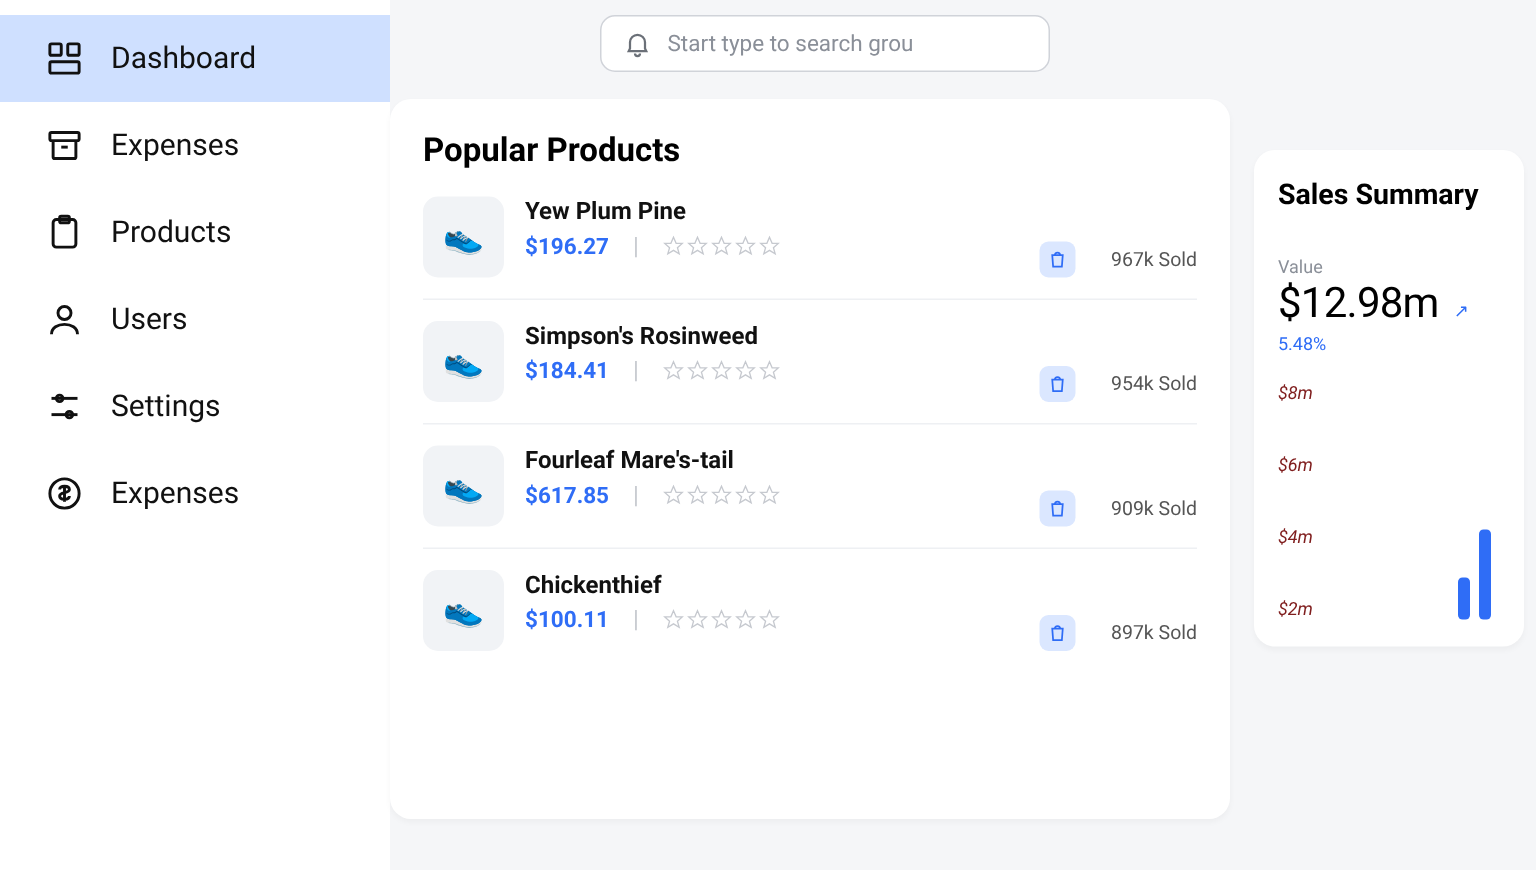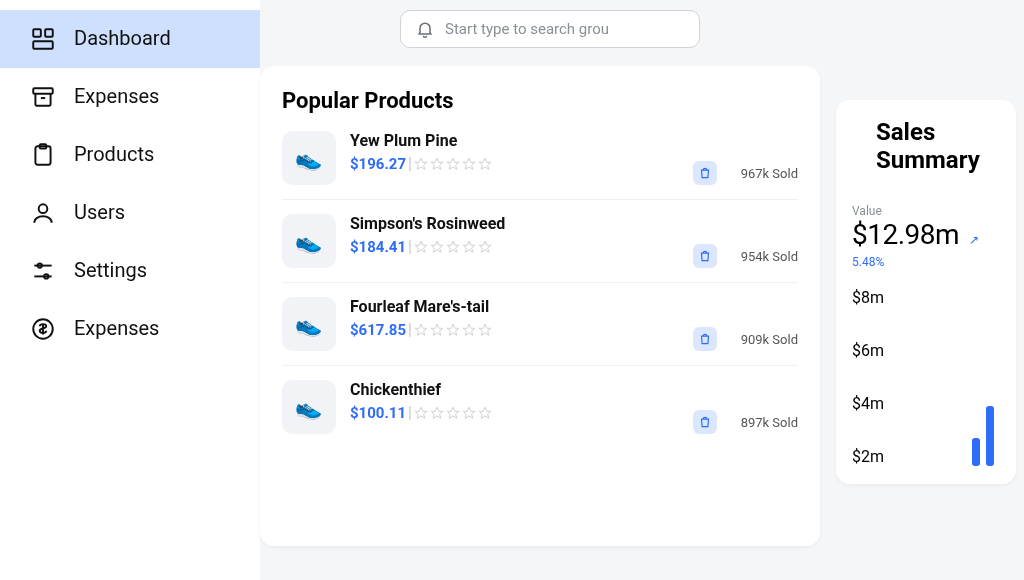--- a/index.html
+++ b/index.html
@@ -13,35 +13,35 @@
   .center { flex: 1; display: flex; flex-direction: column; min-width: 0; }
   .searchbar { margin: 10px 0 18px 140px; display: flex; align-items: center; gap: 10px; border: 1px solid #d0d3d9; border-radius: 10px; background: #fff; padding: 8px 14px; width: 300px; color: #8a8f98; font-size: 15px; }
   .searchbar svg { width: 20px; height: 20px; stroke: #6b7078; fill: none; stroke-width: 1.8; }
   .card { background: #fff; border-radius: 14px; padding: 22px 22px; box-shadow: 0 2px 4px rgba(0,0,0,0.04); }
   .card-title { font-size: 22px; font-weight: 700; margin-bottom: 4px; }
   .product-row { display: flex; align-items: flex-start; gap: 14px; padding: 14px 0; border-bottom: 1px solid #eef0f3; position: relative; }
   .product-row:last-child { border-bottom: none; }
   .thumb { width: 54px; height: 54px; background: #f1f3f6; border-radius: 10px; display:flex; align-items:center; justify-content:center; font-size:22px; }
   .p-info { flex: 1; }
   .p-name { font-weight: 700; font-size: 16px; color: #111; }
-  .p-meta { display: flex; align-items: center; gap: 2px; margin-top: 4px; }
+  .p-meta { display: flex; align-items: center; gap: 16px; margin-top: 4px; }
   .p-price { color: #2f6df6; font-weight: 700; font-size: 15px; }
   .p-div { color: #c6c9cf; }
   .stars { color: #c6c9cf; display: inline-flex; gap: 2px; }
   .stars svg { width: 14px; height: 14px; fill: none; stroke: #c6c9cf; stroke-width: 1.5; }
   .sold { position: absolute; right: 0; top: 44px; display: flex; align-items: center; gap: 24px; color: #555; font-size: 13px; }
   .sold .badge { width: 24px; height: 24px; background: #dbe7ff; border-radius: 6px; display: inline-flex; align-items: center; justify-content: center; }
   .sold .badge svg { width: 14px; height: 14px; stroke: #2f6df6; fill: none; stroke-width: 2; }
   .right { width: 180px; padding-top: 100px; }
   .right .card { padding: 18px 16px; }
-  .right .card-title { font-size: 24px; margin-bottom: 30px; margin-left: 24px; }
+  .right .card-title { font-size: 19px; margin-bottom: 30px; }
   .metric-label { font-size: 12px; color: #8a8f98; }
   .metric-value { font-size: 28px; font-weight: 400; letter-spacing: -0.5px; }
   .metric-change { font-size: 12px; color: #2f6df6; margin-left: 6px; }
-  .axis { margin-top: 18px; display: flex; flex-direction: column; gap: 34px; font-size: 16px; color: #000000; position: relative; }
+  .axis { margin-top: 18px; display: flex; flex-direction: column; gap: 34px; font-size: 12px; color: #7f1d1d; position: relative; font-style: italic; }
   .bars { position: absolute; bottom: 0; right: 6px; display: flex; align-items: flex-end; gap: 6px; }
   .bar { width: 8px; background: #2f6df6; border-radius: 3px; }
   .products-card { position: relative; height: 480px; overflow: hidden; }
 </style>
 </head>
 <body>
 
 <nav class="sidebar">
   <div class="sidebar-item active">
     <span class="icon">

